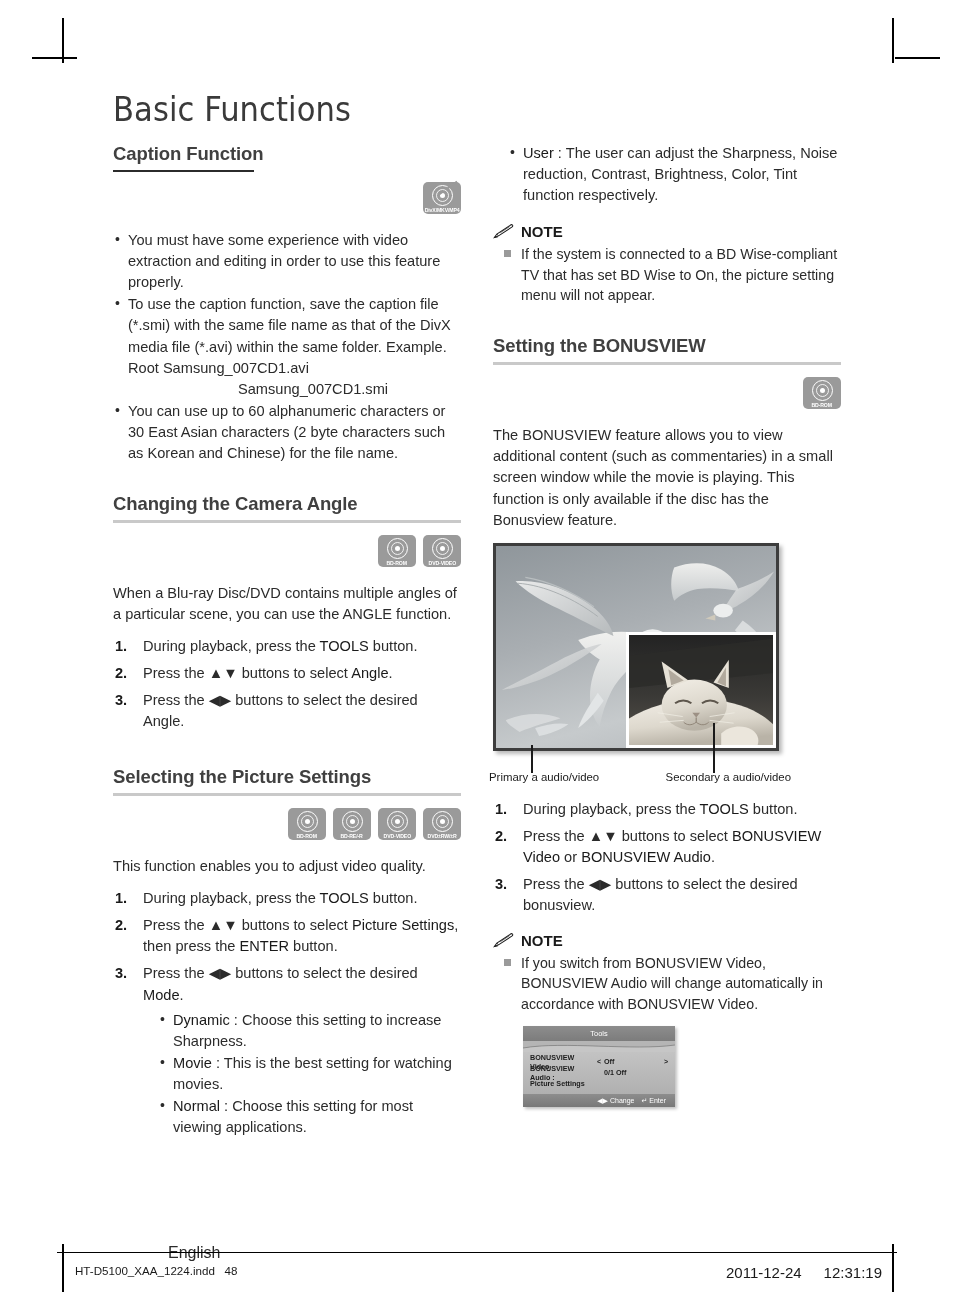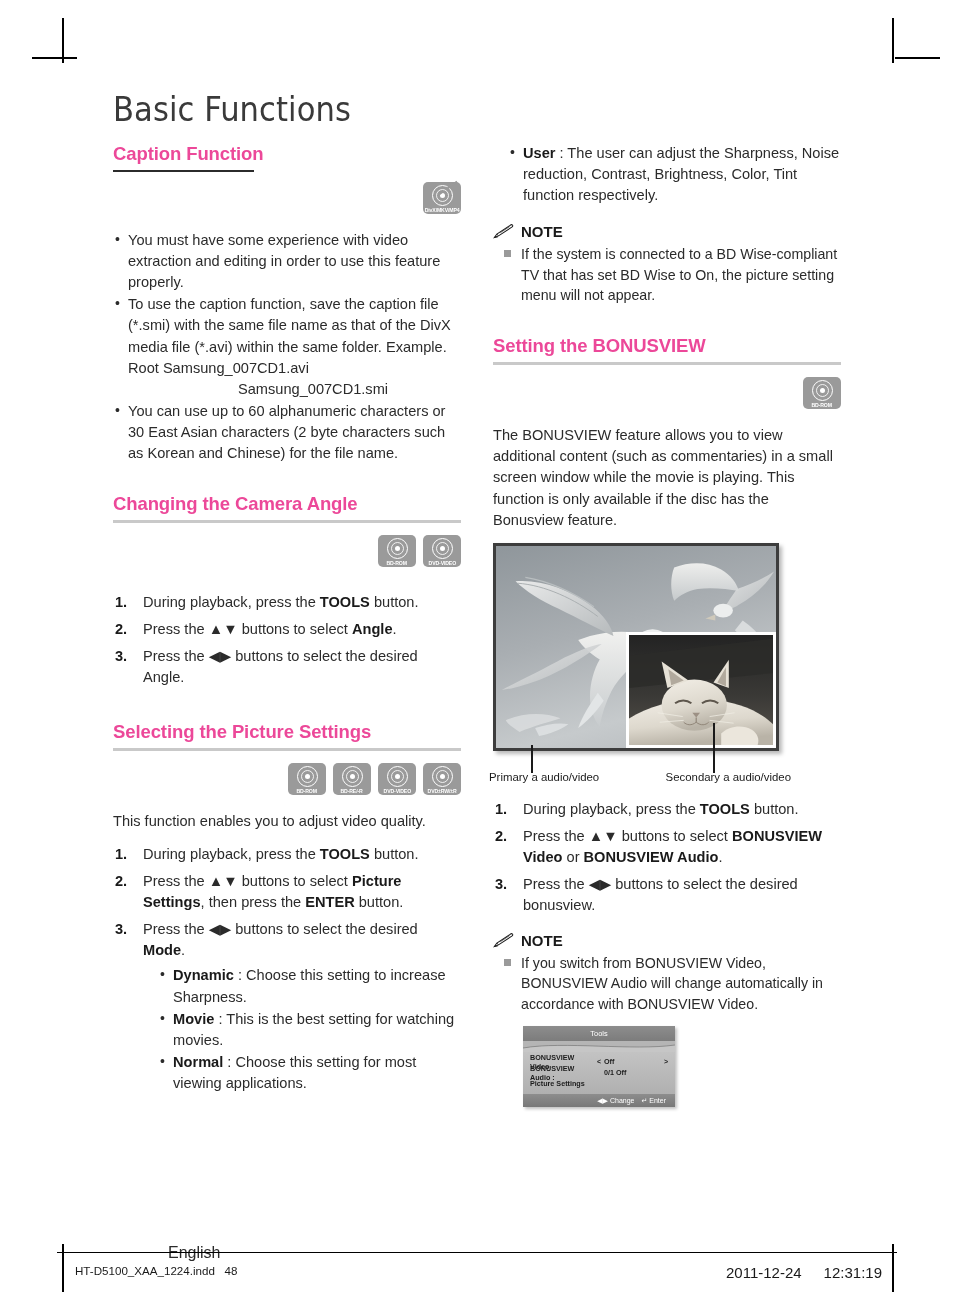--- a/index.html
+++ b/index.html
@@ -40,21 +40,21 @@
   .cols{display:flex;gap:32px;}
   .col{width:348px;}
 
   
   h2.sec{
     font-size:18.5px;
     font-weight:bold;
     margin:0;
     padding:0 0 5px 0;
     line-height:1.25;
-    color:#ec4899;
+    color:#404040;
     letter-spacing:-.1px;
   }
   .rule{height:3px;background:#c9c9c9;margin:0 0 4px 0;}
   .rule.short{width:141px;background:#2b2b2b;height:2px;}
 
   
   p.body{
     font-size:14.6px;
     line-height:1.45;
     margin:0 0 2px 0;
@@ -89,21 +89,21 @@
     padding-left:30px;
     font-size:14.6px;
     line-height:1.45;
     margin-bottom:6px;
     color:#2b2b2b;
   }
   ol.steps > li .num{
     position:absolute;left:2px;top:0;
     font-weight:bold;color:#1a1a1a;
   }
-  b{font-weight:bold;color:#1a1a1a;}
+  b{font-weight:normal;color:#1a1a1a;}
 
   .indent-line{display:block;padding-left:110px;}
 
   
   .badges{display:flex;gap:7px;justify-content:flex-end;margin:0;}
   .badge{
     width:38px;height:32px;
     background:#9a9a9a;
     border-radius:5px;
     display:flex;flex-direction:column;
@@ -304,20 +304,21 @@
           <div class="badge">
             <span class="disc">
                 <span class="wv"></span>
               </span>
             <span class="lbl">DVD-VIDEO</span>
           </div>
         </div>
 
         <div class="gap-m"></div>
 
+        <p class="body">When a Blu-ray Disc/DVD contains multiple angles of a particular scene, you can use the ANGLE function.</p>
 
         <div class="gap-s"></div>
 
         <ol class="steps">
           <li>
             <span class="num">1.</span><span>During playback, press the </span><b>TOOLS</b><span> button.</span>
           </li>
           <li>
             <span class="num">2.</span><span>Press the ▲▼ buttons to select </span><b>Angle</b><span>.</span>
           </li>

